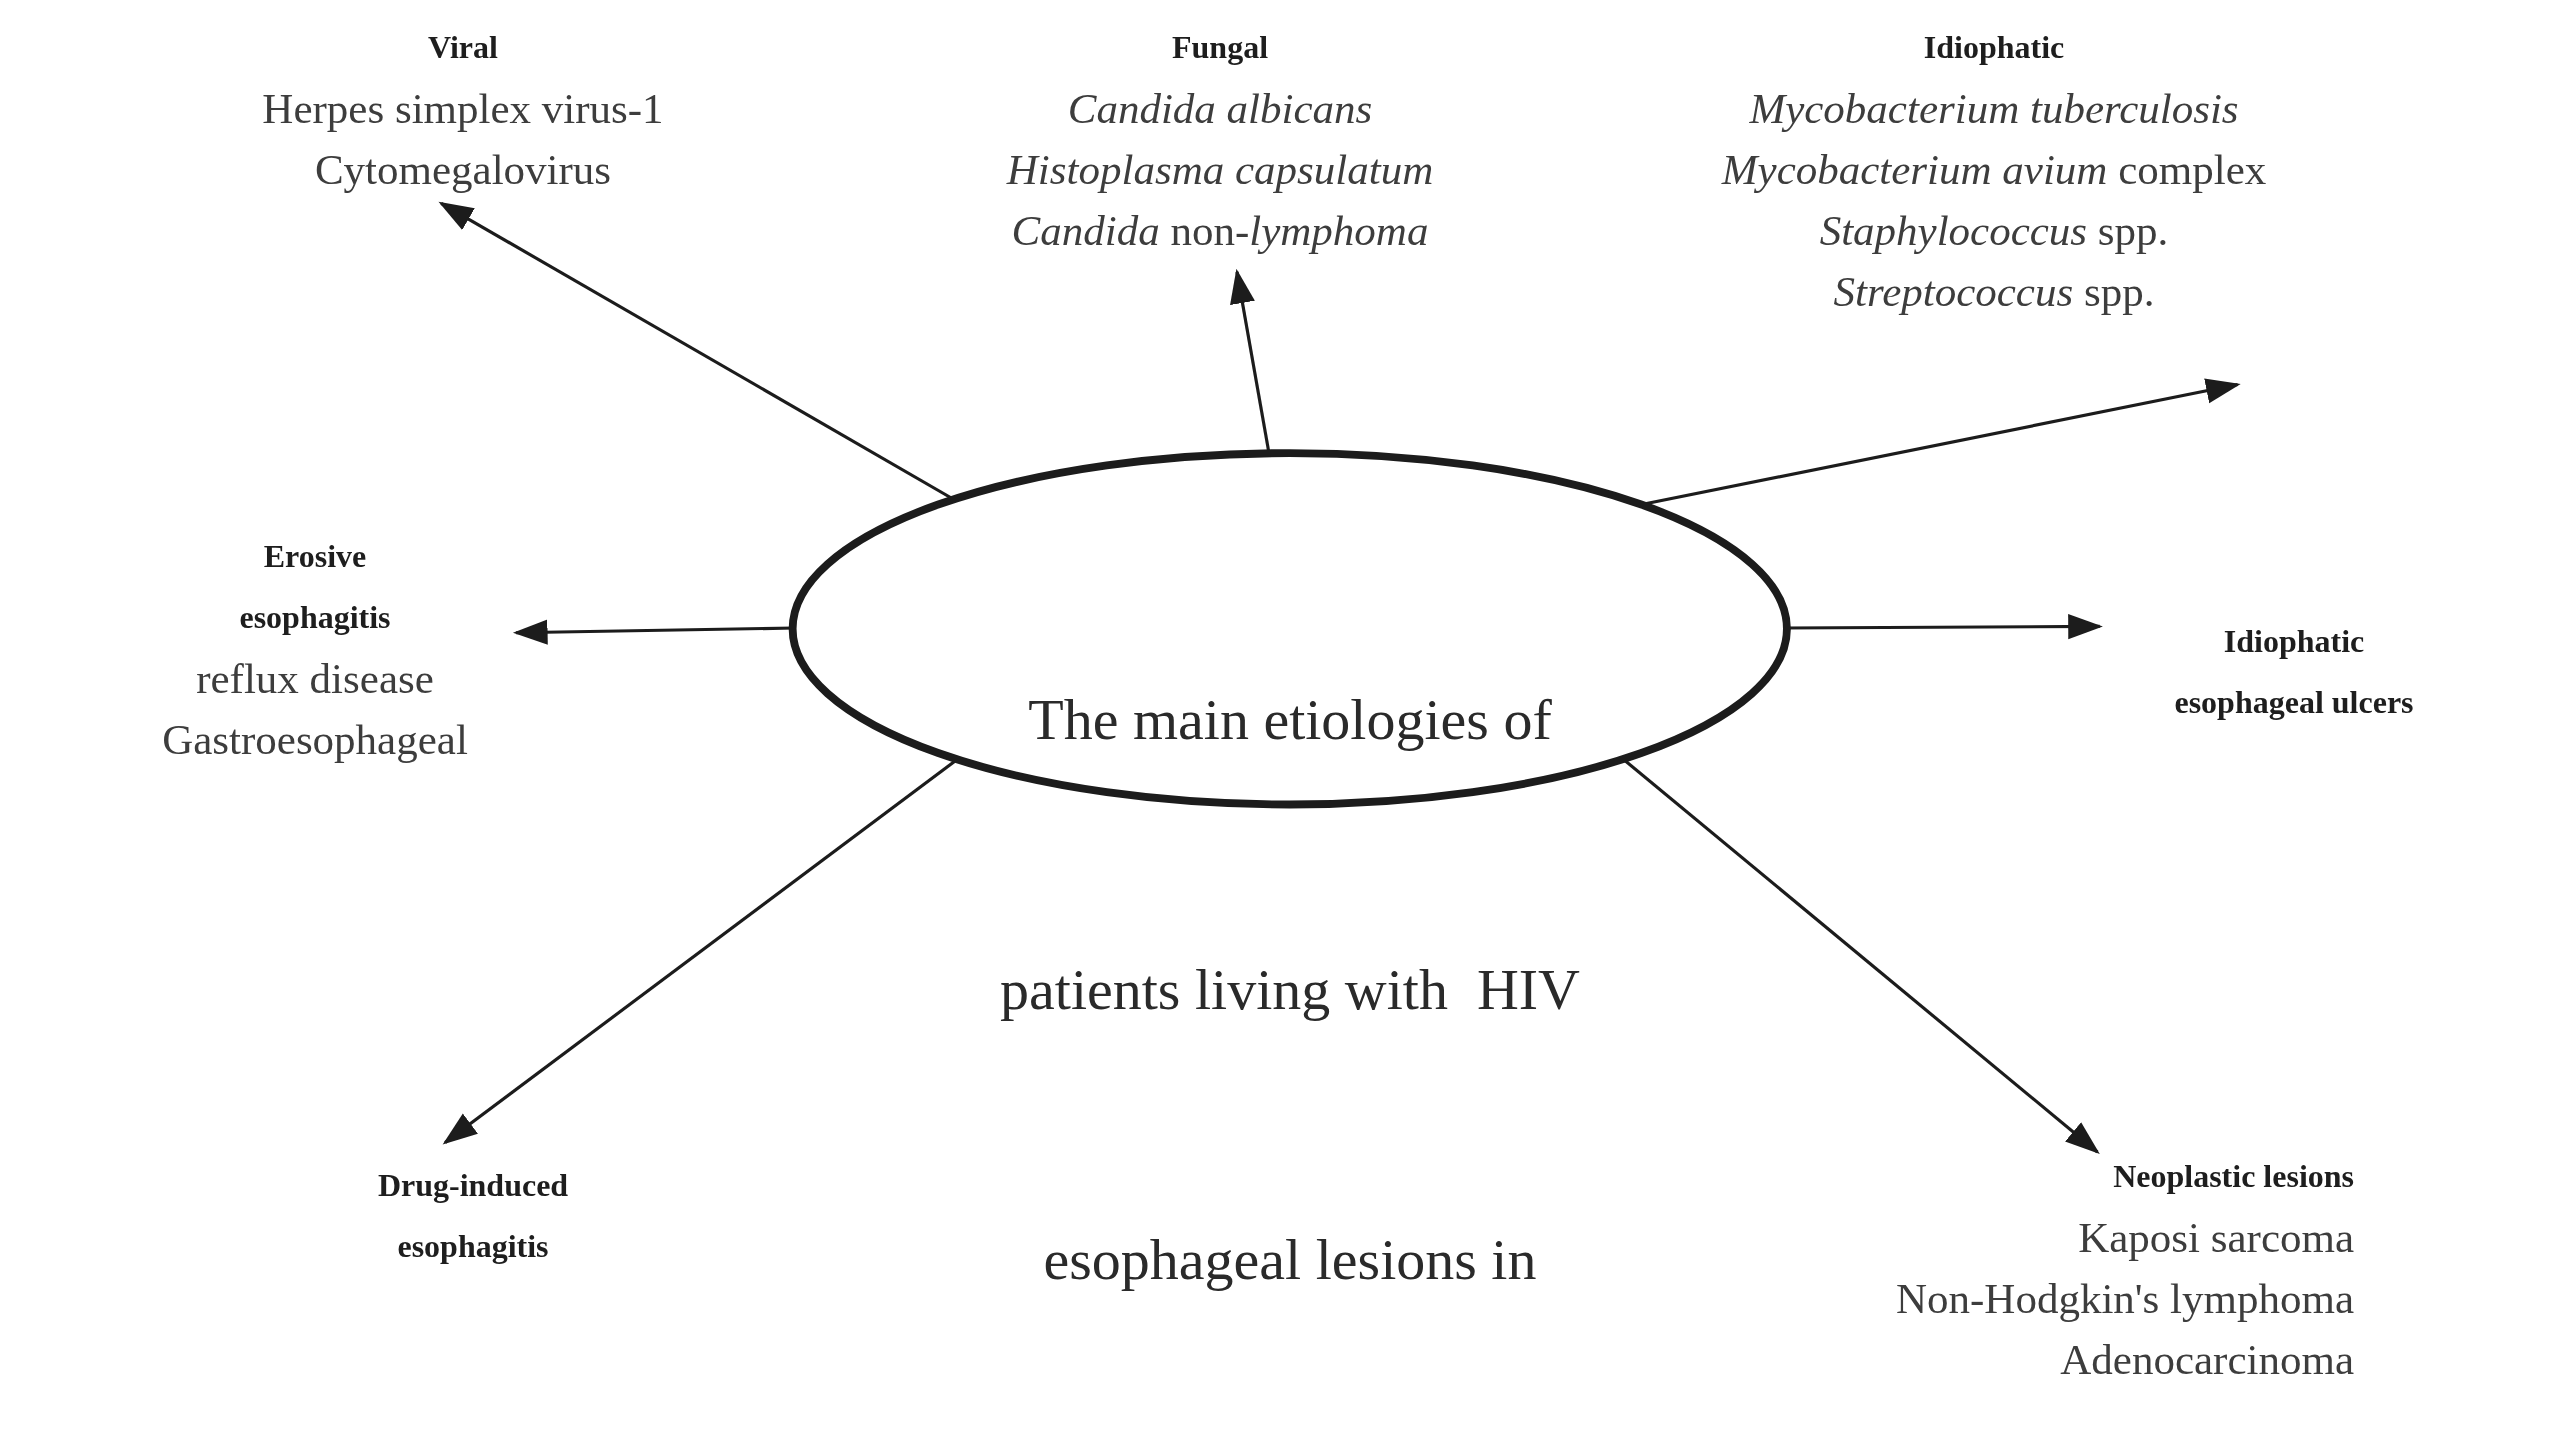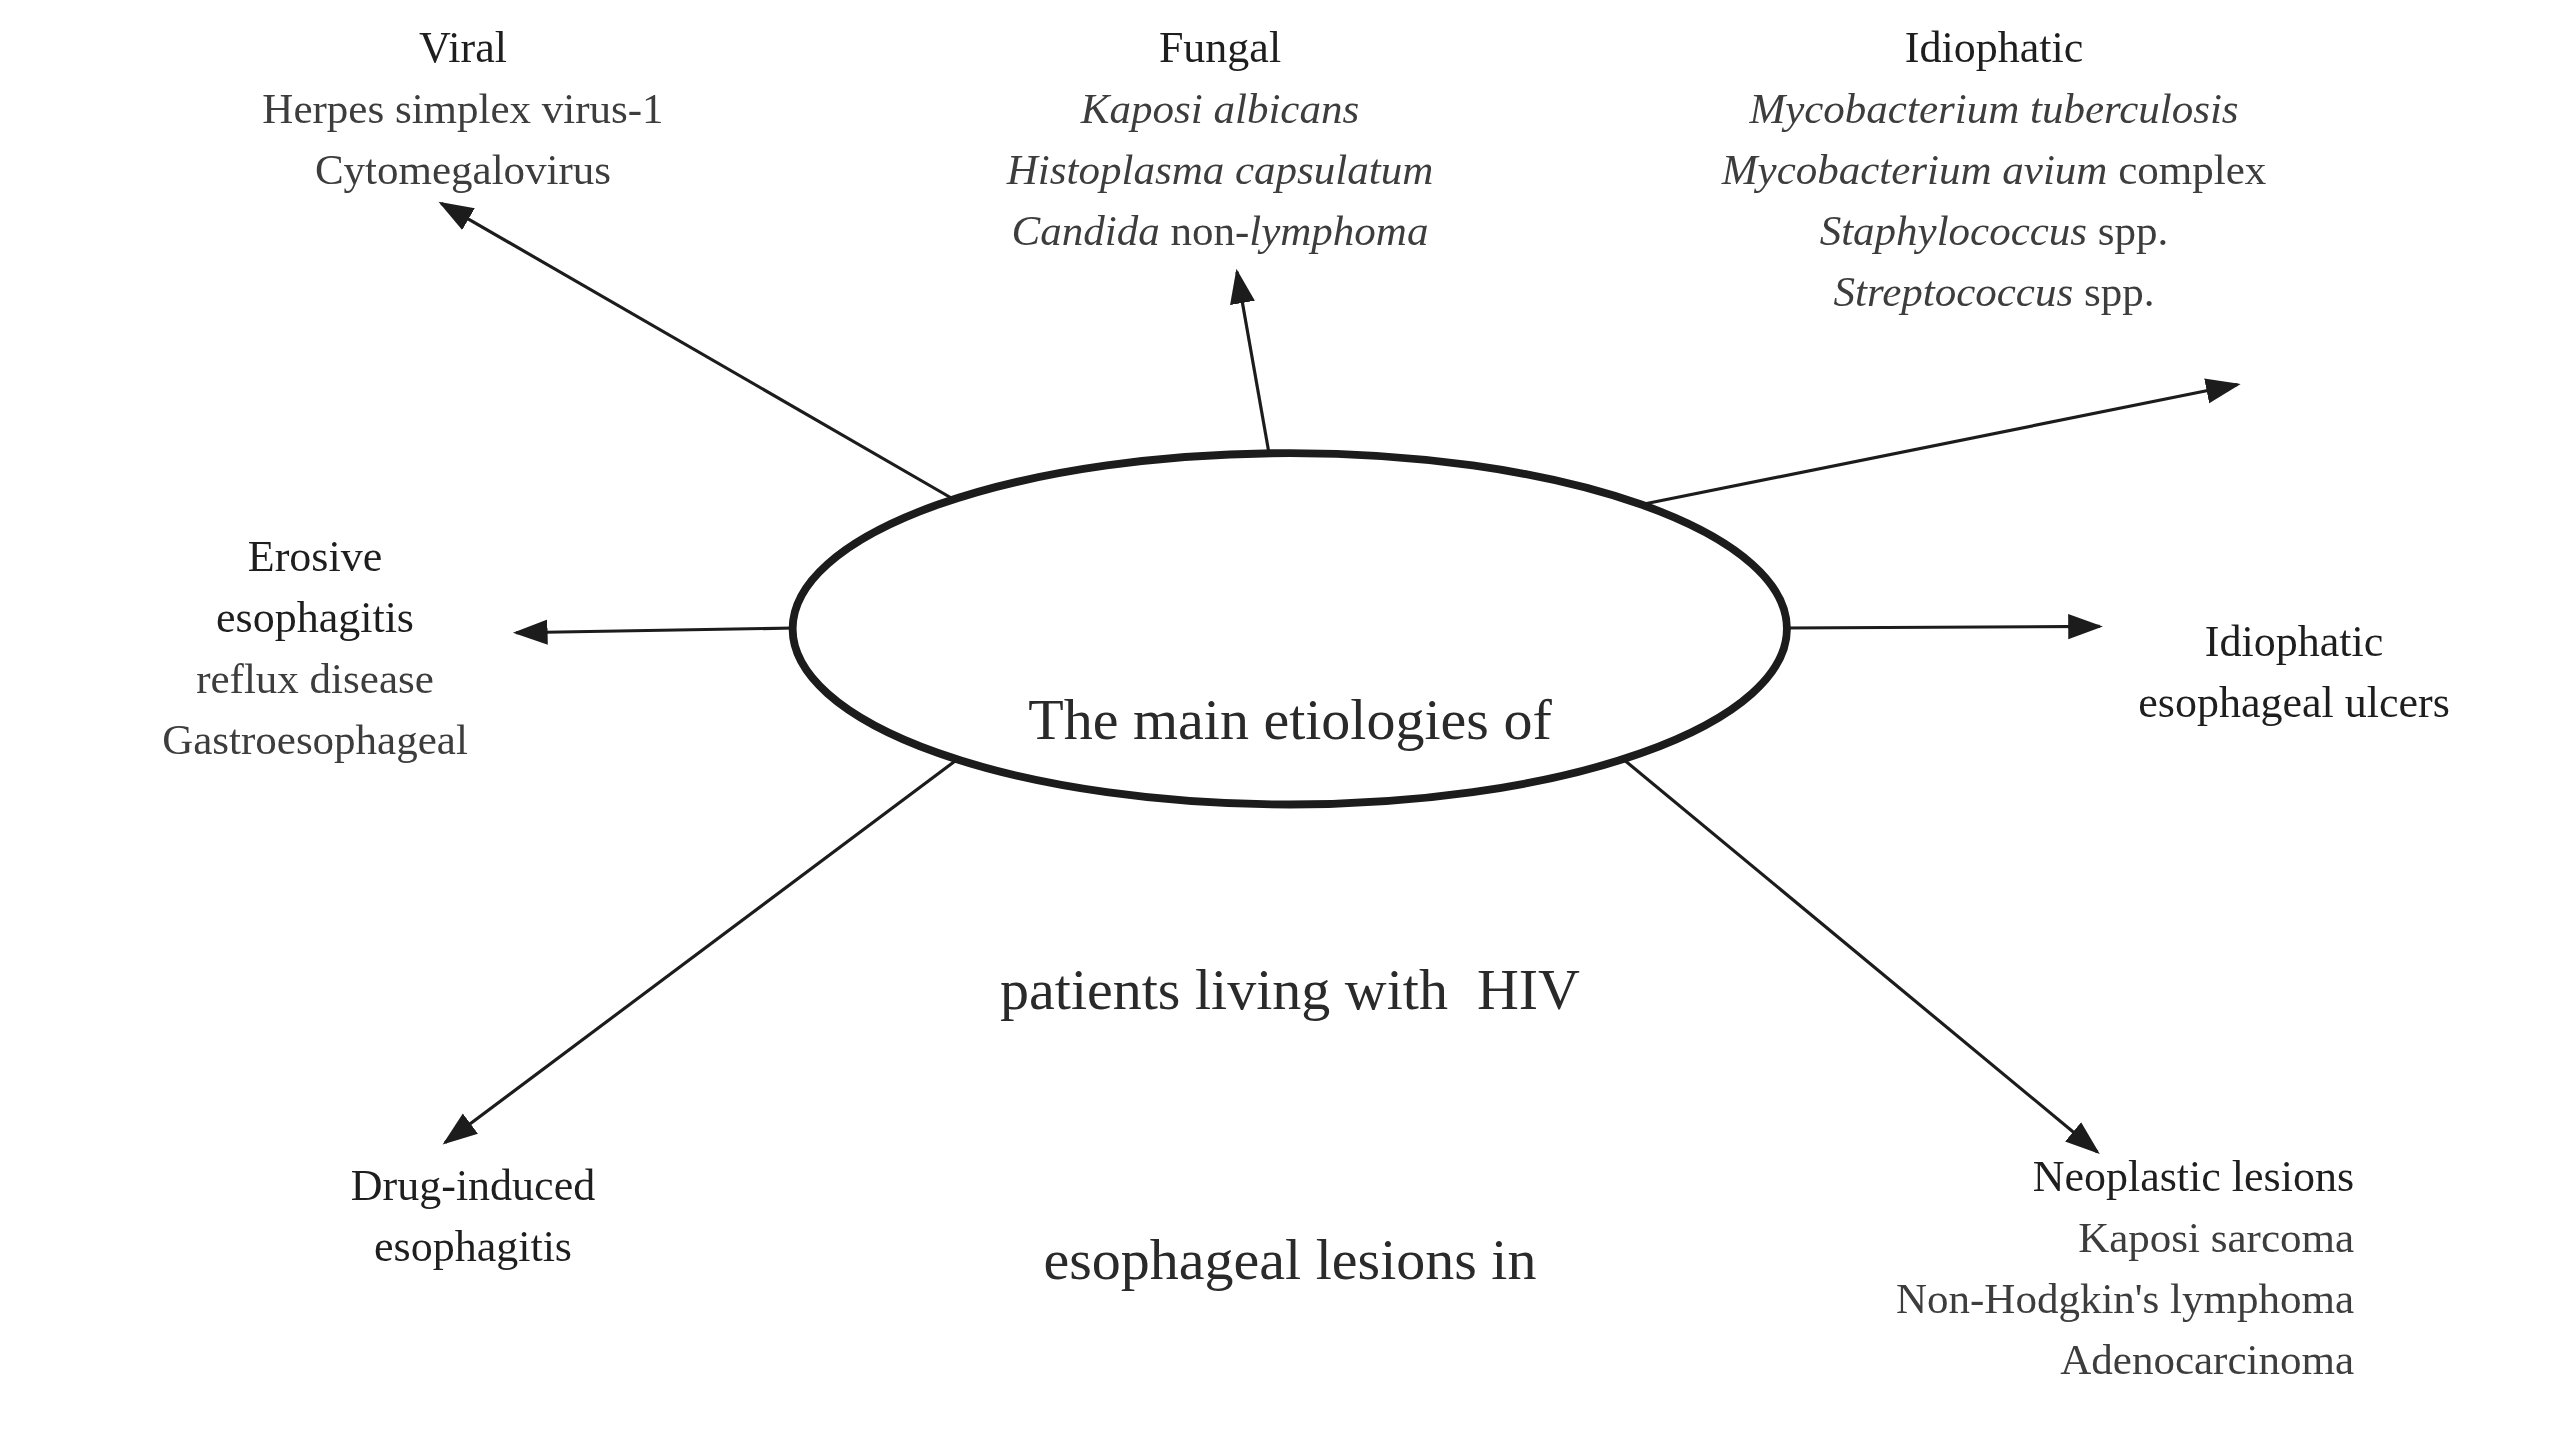--- a/index.html
+++ b/index.html
@@ -9,21 +9,21 @@
     position: relative; width: 2563px; height: 1453px;
     font-family: "Liberation Serif", "DejaVu Serif", serif;
     background: #ffffff;
   }
   .connector-layer { position: absolute; left: 0; top: 0; width: 2563px; height: 1453px; }
   .block {
     position: absolute; transform: translateX(-50%);
     text-align: center; white-space: nowrap;
     font-size: 43px; line-height: 61px; color: var(--body-text);
   }
-  .block .t { font-weight: normal; font-size: 44px; color: var(--title-text); }
+  .block .t { font-weight: bold; font-size: 32px; color: var(--title-text); }
   .i { font-style: italic; }
   .center-label {
     position: absolute; left: 1290px; top: 495px; transform: translateX(-50%);
     text-align: center; white-space: pre;
     font-size: 58px; line-height: 90px; color: #2a2a2a;
   }
 </style>
 </head>
 <body style="background: rgb(255, 255, 255);">
 
@@ -52,21 +52,21 @@
   </div>
 
   <div class="block" style="left:463px; top:17.3px;">
     <div class="t">Viral</div>
     <div><span>Herpes simplex virus-1</span></div>
     <div><span>Cytomegalovirus</span></div>
   </div>
 
   <div class="block" style="left:1220px; top:17.3px;">
     <div class="t">Fungal</div>
-    <div><span class="i">Kaposi albicans</span></div>
+    <div><span class="i">Candida albicans</span></div>
     <div><span class="i">Histoplasma capsulatum</span></div>
     <div><span class="i">Candida</span><span> non-</span><span class="i">lymphoma</span></div>
   </div>
 
   <div class="block" style="left:1994px; top:17.3px;">
     <div class="t">Idiophatic</div>
     <div><span class="i">Mycobacterium tuberculosis</span></div>
     <div><span class="i">Mycobacterium avium</span><span> complex</span></div>
     <div><span class="i">Staphylococcus</span><span> spp.</span></div>
     <div><span class="i">Streptococcus</span><span> spp.</span></div>

